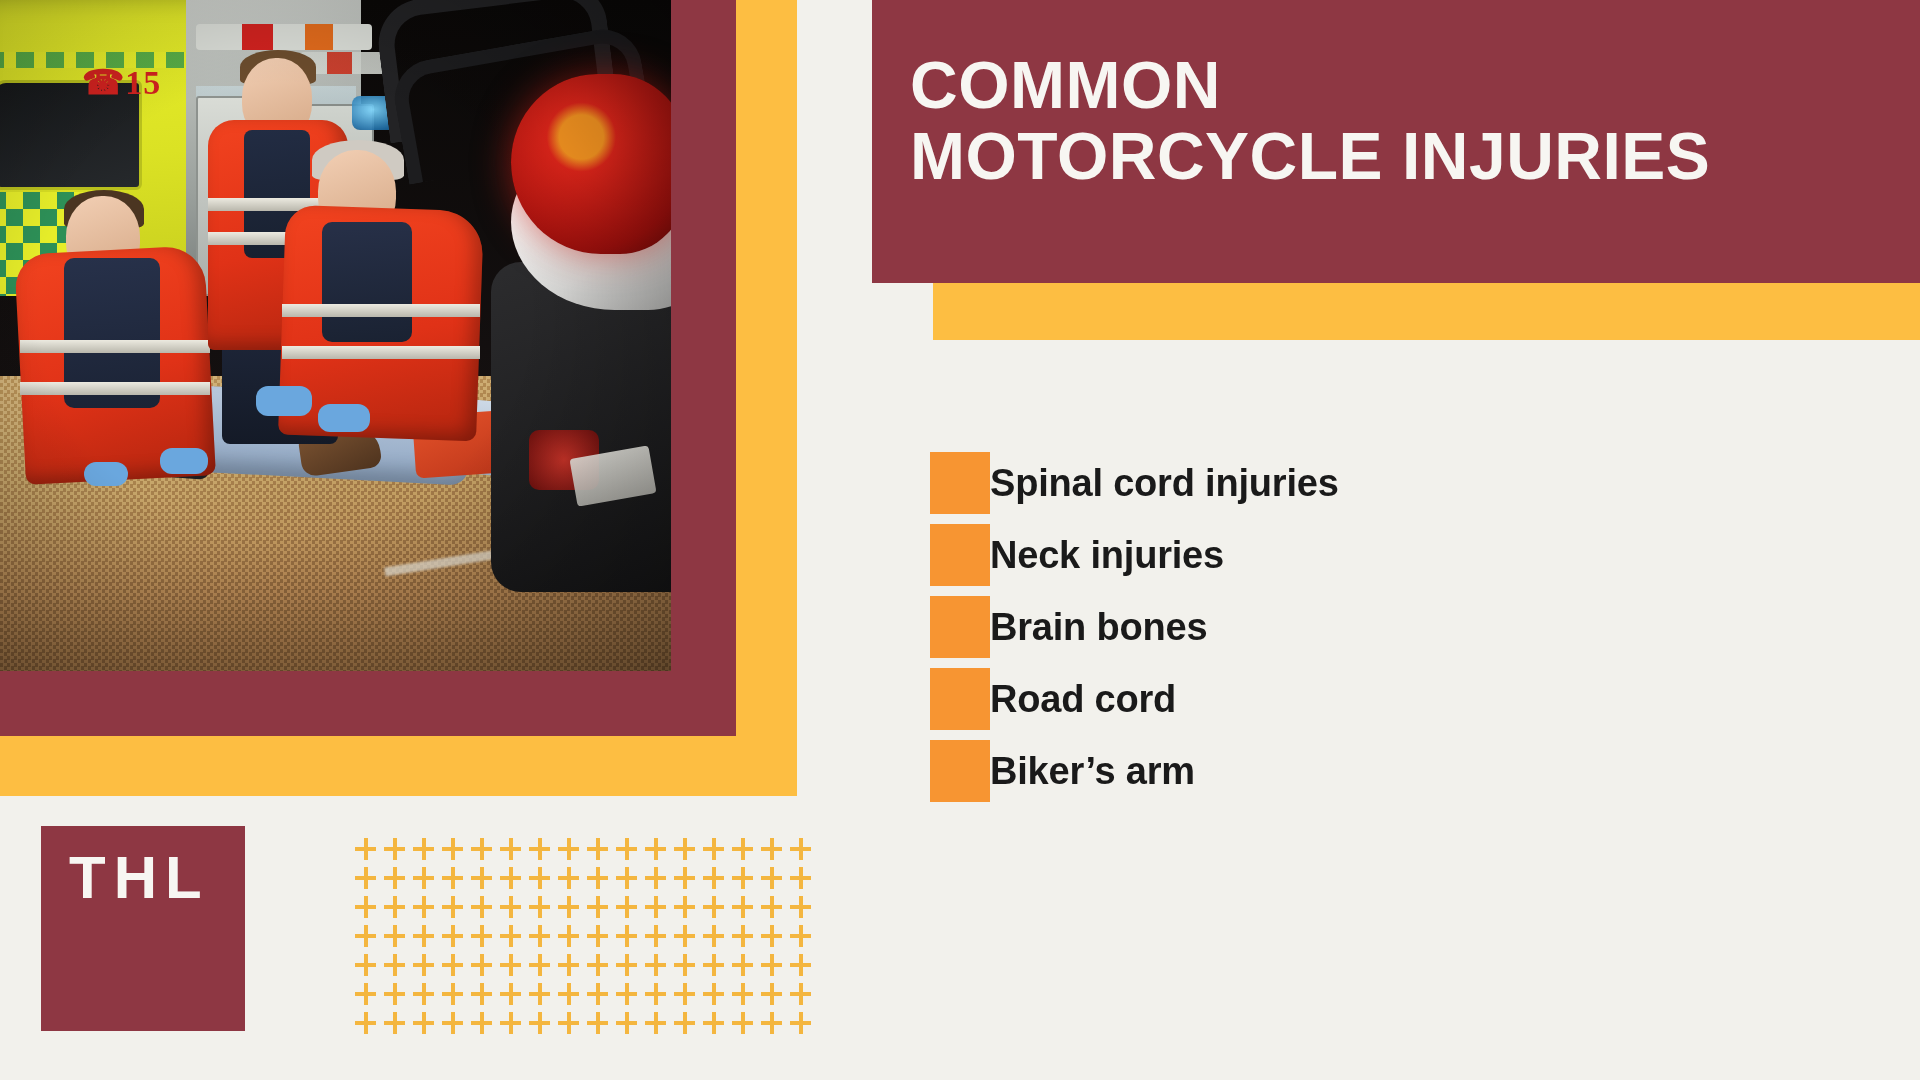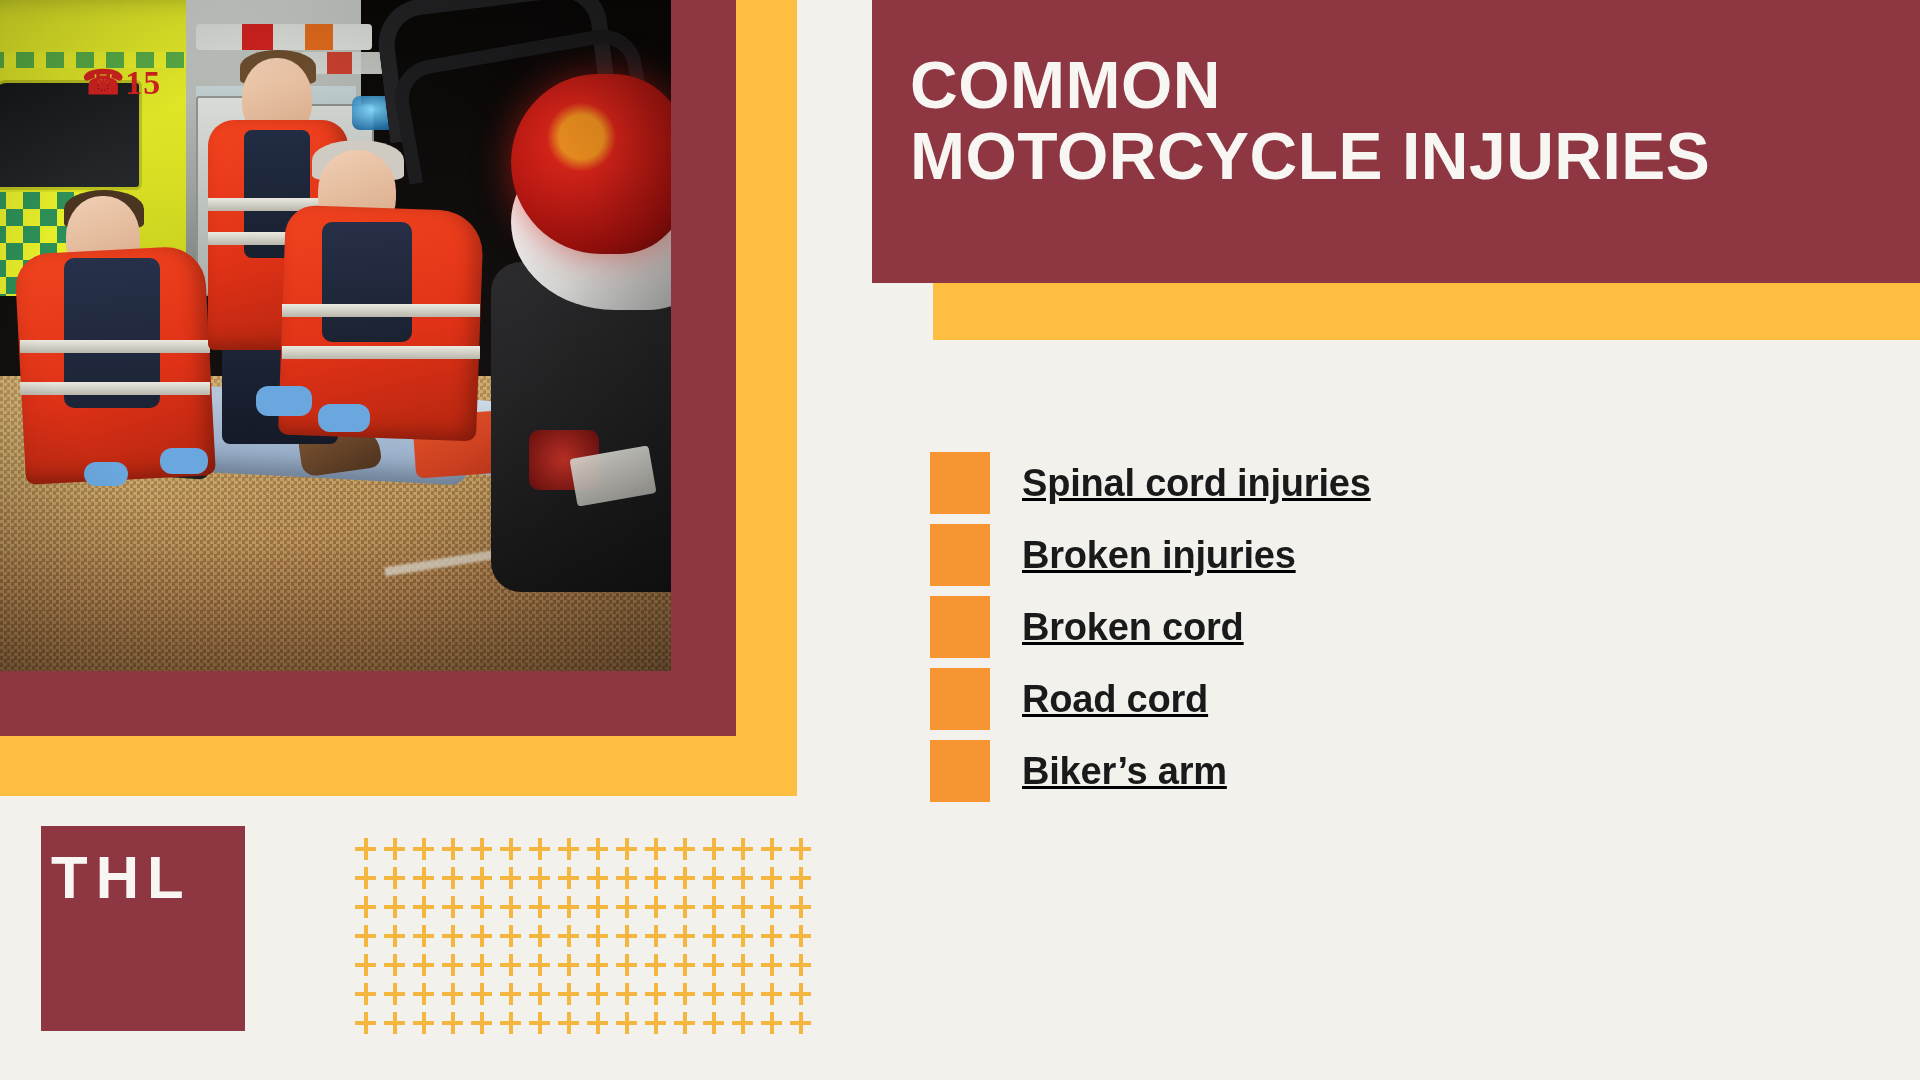--- a/index.html
+++ b/index.html
@@ -265,21 +265,21 @@
     position:absolute; inset:0;
     background:radial-gradient(ellipse at 42% 46%, rgba(0,0,0,0) 44%, rgba(0,0,0,.38) 100%);
   }
 
   
   .logo-block{
     position:absolute; left:41px; top:826px; width:204px; height:205px;
     background:#8E3743;
   }
   .logo-text{
-    position:absolute; left:10px; top:22px;
+    position:absolute; left:28px; top:22px;
     color:#F7F6F2; font-size:60px; font-weight:bold;
     letter-spacing:8px; line-height:1;
   }
 
   
   .plus-pattern{
     position:absolute; left:355px; top:838px;
     display:grid;
     grid-template-columns:repeat(16, 29px);
     grid-auto-rows:29px;
@@ -306,21 +306,21 @@
   .title-underbar{
     position:absolute; left:933px; top:283px; width:987px; height:57px;
     background:#FDBE42;
   }
 
   .injury-list{
     position:absolute; left:930px; top:452px;
     display:flex; flex-direction:column; gap:10px;
   }
   .injury-item{
-    display:flex; align-items:center; gap:32px; height:62px;text-decoration:underline;
+    display:flex; align-items:center; height:62px;
   }
   .injury-swatch{
     width:60px; height:62px; background:#F79532; flex:0 0 60px;
   }
   .injury-label{
     font-size:38px; font-weight:bold; color:#1A1A1A;
     letter-spacing:-0.2px; white-space:nowrap;
   }
 </style>
 </head>
@@ -534,25 +534,25 @@
 </div>
 <div class="title-underbar"></div>
 
 <div class="injury-list" id="injury-list">
     <div class="injury-item">
       <div class="injury-swatch"></div>
       <div class="injury-label">Spinal cord injuries</div>
     </div>
     <div class="injury-item">
       <div class="injury-swatch"></div>
-      <div class="injury-label">Broken injuries</div>
+      <div class="injury-label">Neck injuries</div>
     </div>
     <div class="injury-item">
       <div class="injury-swatch"></div>
-      <div class="injury-label">Broken cord</div>
+      <div class="injury-label">Brain bones</div>
     </div>
     <div class="injury-item">
       <div class="injury-swatch"></div>
       <div class="injury-label">Road cord</div>
     </div>
     <div class="injury-item">
       <div class="injury-swatch"></div>
       <div class="injury-label">Biker’s arm</div>
     </div>
   </div>

